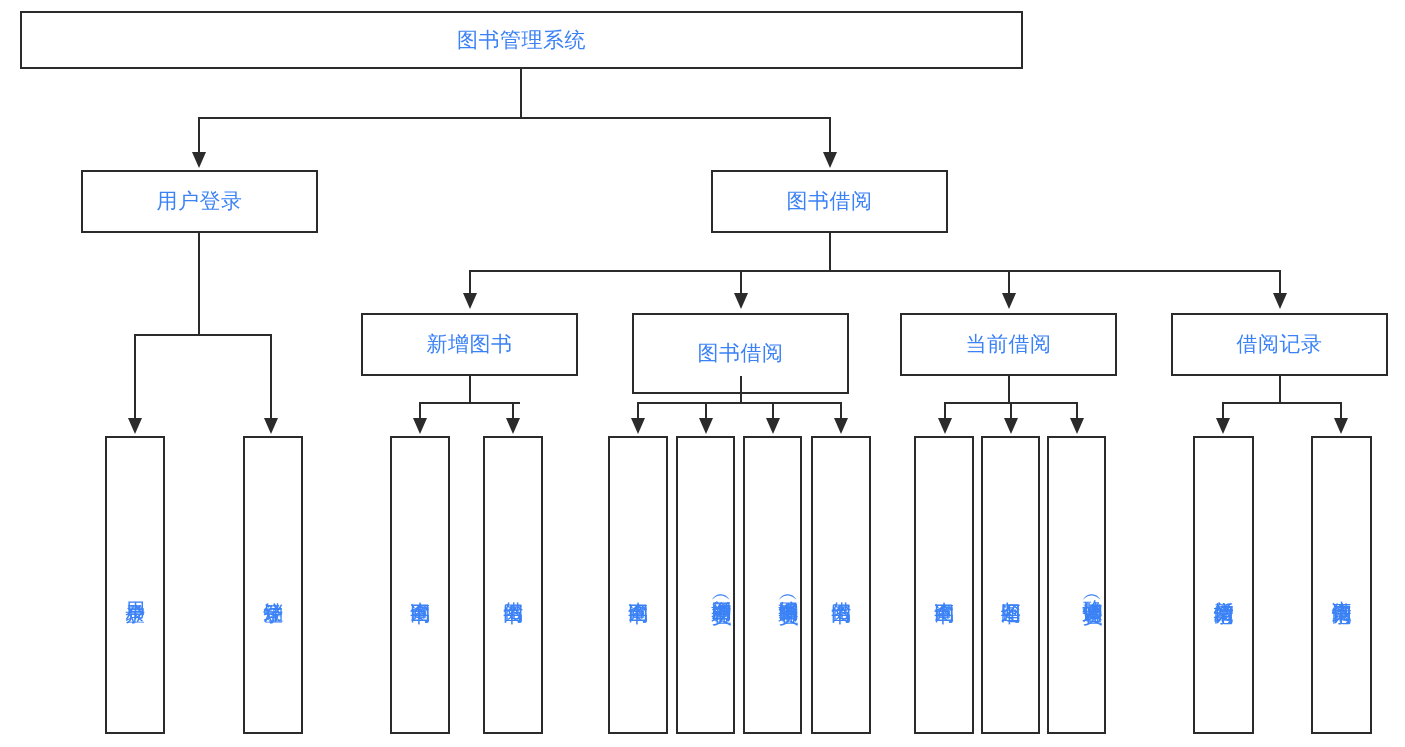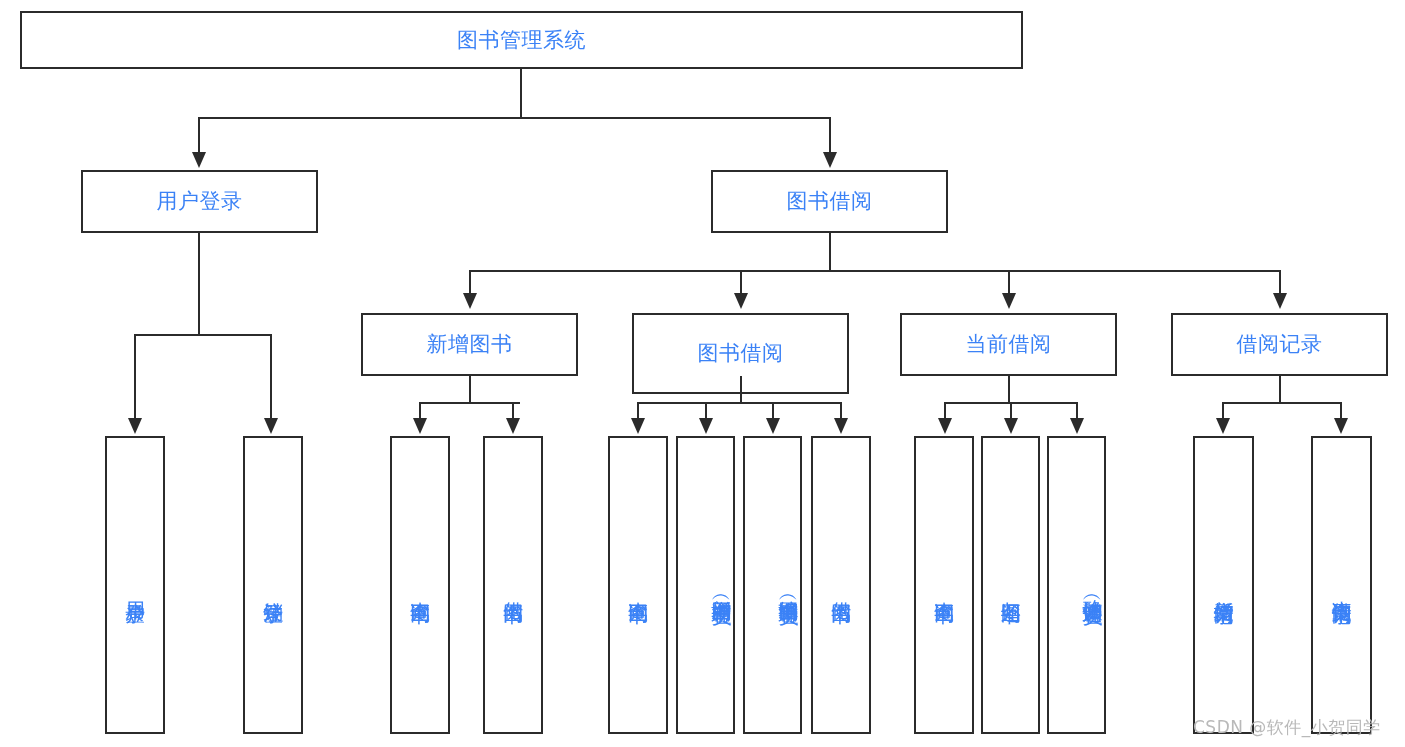--- a/index.html
+++ b/index.html
@@ -150,15 +150,14 @@
   <div class="node vert" style="left:743px; top:436px; width:59px; height:298px;">编辑图书（管理员）</div>
   <div class="node vert tall-text" style="left:811px; top:436px; width:60px; height:298px;">借阅图书</div>
 
   <div class="node vert tall-text" style="left:914px; top:436px; width:60px; height:298px;">查询图书</div>
   <div class="node vert tall-text" style="left:981px; top:436px; width:59px; height:298px;">归还图书</div>
   <div class="node vert" style="left:1047px; top:436px; width:59px; height:298px;">确认归还（管理员）</div>
 
   <div class="node vert tall-text" style="left:1193px; top:436px; width:61px; height:298px;">新增借阅记录</div>
   <div class="node vert tall-text" style="left:1311px; top:436px; width:61px; height:298px;">查询借阅记录</div>
 
-  <div class="watermark" style="left:1193px; top:716px;">CSDN @软件_小贺同学</div>
 
 </div>
 
 </body></html>

